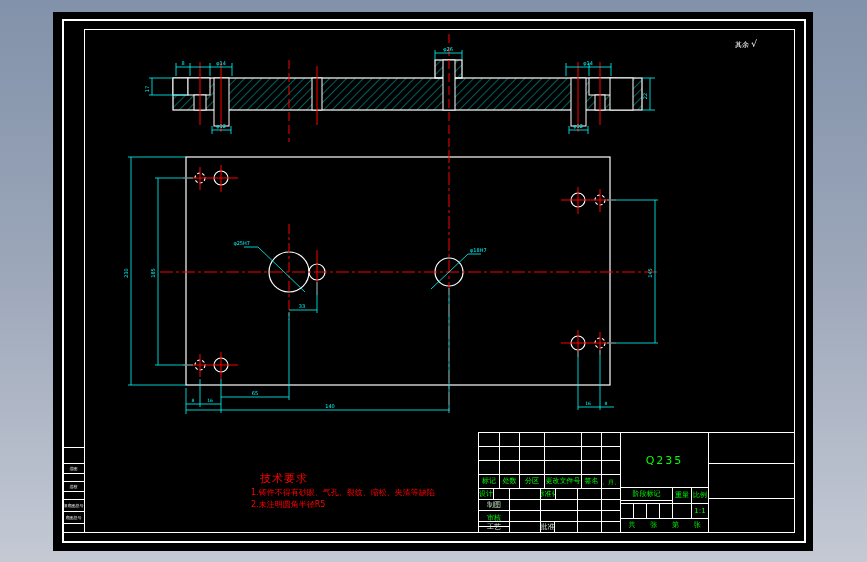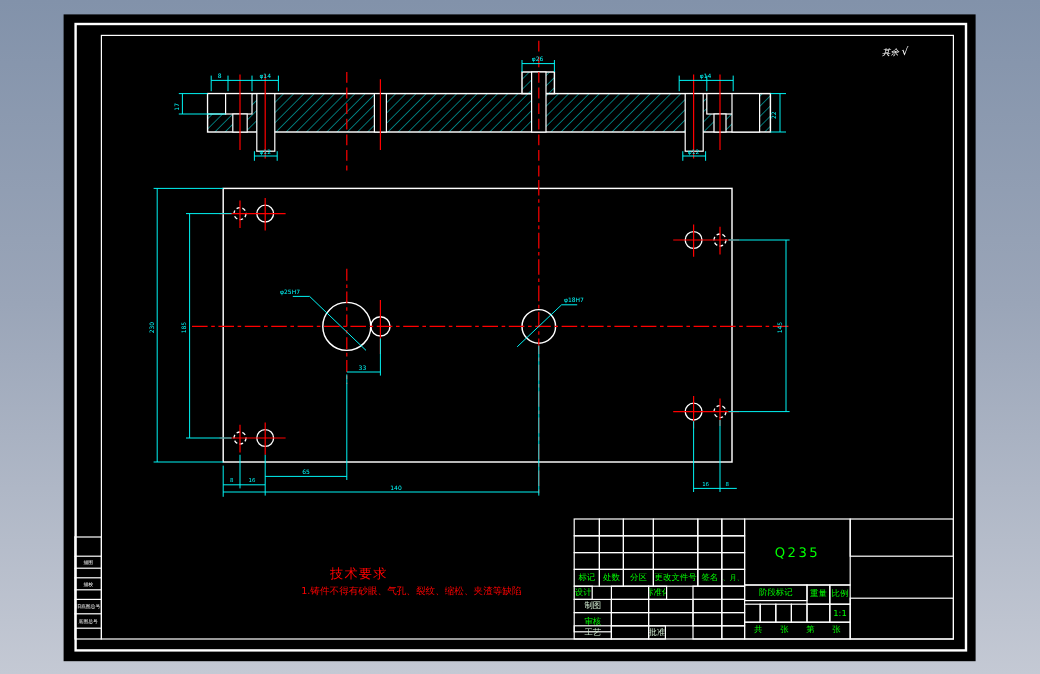--- a/index.html
+++ b/index.html
@@ -19,23 +19,23 @@
     overflow:hidden; display:flex; align-items:center; justify-content:center; white-space:nowrap; }
   #strip .srow:last-child { border-bottom:1px solid #fff; }
 
   
   #tb { position:absolute; left:478px; top:432px; width:317px; height:101px; color:#00ff00; font-size:7px; }
   #tb .cell { position:absolute; border:1px solid #fff; display:flex; align-items:center; justify-content:center;
     overflow:hidden; white-space:nowrap; line-height:1; }
   #tb .pale { color:#cfe9cf; }
   .big { font-size:11px; letter-spacing:2px; }
 
-  #corner-note { position:absolute; left:735px; top:39px; color:#fff; font-size:7px; white-space:nowrap;font-style:italic; }
+  #corner-note { position:absolute; left:735px; top:39px; color:#fff; font-size:7px; white-space:nowrap; }
   #tech-notes { position:absolute; left:251px; top:471px; color:#ff0000; }
-  #tech-notes .h { font-size:11px; letter-spacing:1px; margin-left:24px; margin-bottom:1px; }
+  #tech-notes .h { font-size:11px; letter-spacing:1px; margin-left:9px; margin-bottom:1px; }
   #tech-notes .l { font-size:8px; line-height:1.45; white-space:nowrap; }
 
   svg text { font-family:"DejaVu Sans", sans-serif; }
   #drawing { position:absolute; left:0; top:0; pointer-events:none; }
 </style>
 </head>
 <body>
 
 <div id="sheet"></div>
 <div id="frame-outer"></div>
@@ -53,20 +53,21 @@
 </div>
 
 <div id="corner-note">
   <span>其余</span>
   <span style="font-size:9px;">√</span>
 </div>
 
 <div id="tech-notes">
   <div class="h">技术要求</div>
   <div class="l">1.铸件不得有砂眼、气孔、裂纹、缩松、夹渣等缺陷</div>
+  <div class="l">2.未注明圆角半径R5</div>
 </div>
 
 <div id="tb">
 
   <div class="cell" style="left:0;top:0;width:22px;height:15px"></div>
   <div class="cell" style="left:21px;top:0;width:21px;height:15px"></div>
   <div class="cell" style="left:41px;top:0;width:26px;height:15px"></div>
   <div class="cell" style="left:66px;top:0;width:38px;height:15px"></div>
   <div class="cell" style="left:103px;top:0;width:21px;height:15px"></div>
   <div class="cell" style="left:123px;top:0;width:20px;height:15px"></div>

